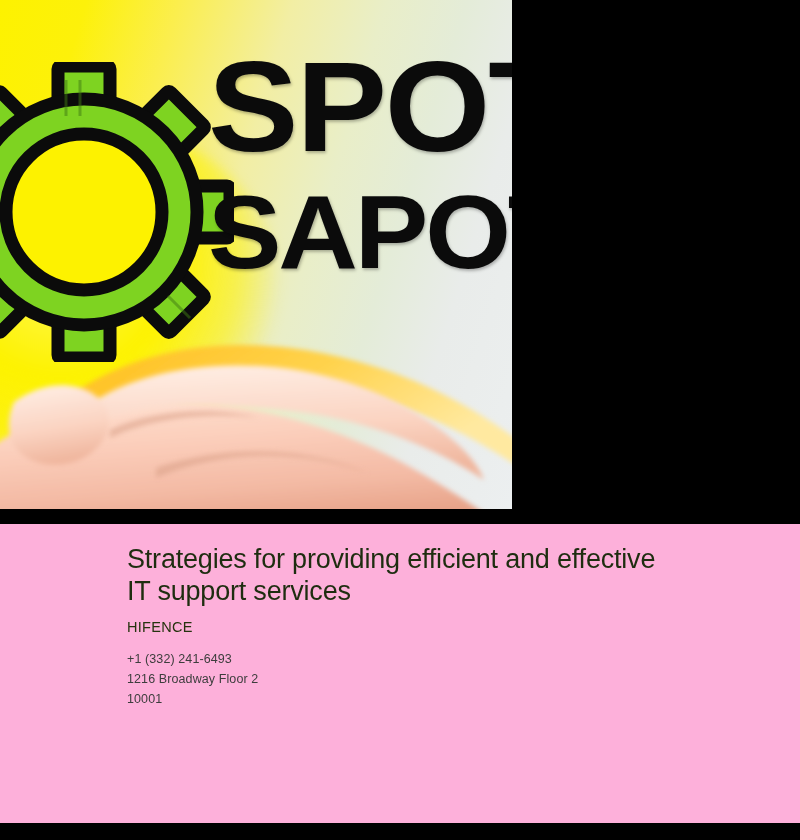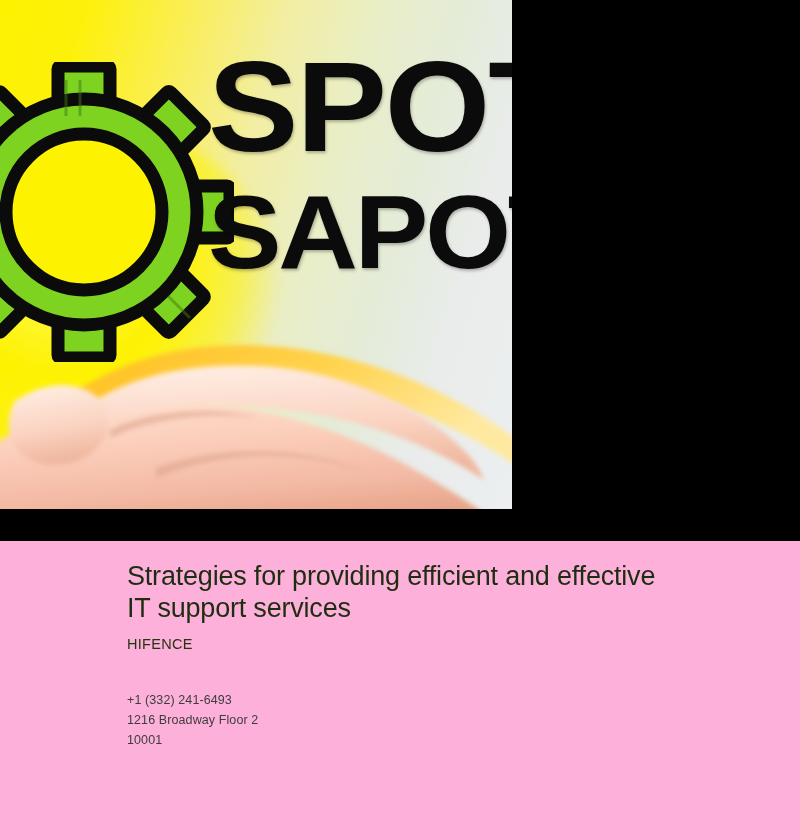--- a/index.html
+++ b/index.html
@@ -110,21 +110,21 @@
     top: 0;
     width: 288px;
     height: 509px;
     background: #000000;
   }
 
   
   .panel {
     position: absolute;
     left: 0;
-    top: 541px;
+    top: 524px;
     width: 800px;
     height: 299px;
     background: #fdb0da;
   }
 
   .content {
     position: absolute;
     left: 127px;
     top: 20px;
     width: 640px;
@@ -142,21 +142,21 @@
 
   .brand {
     color: #26330f;
     font-size: 14.5px;
     font-weight: 400;
     letter-spacing: 0.3px;
     margin-top: 11px;
   }
 
   .contact {
-    margin-top: 38px;
+    margin-top: 14px;
   }
   .contact-line {
     color: #3d3d3d;
     font-size: 12.5px;
     line-height: 20px;
     letter-spacing: 0.1px;
   }
 
   .url {
     margin-top: 7px;

